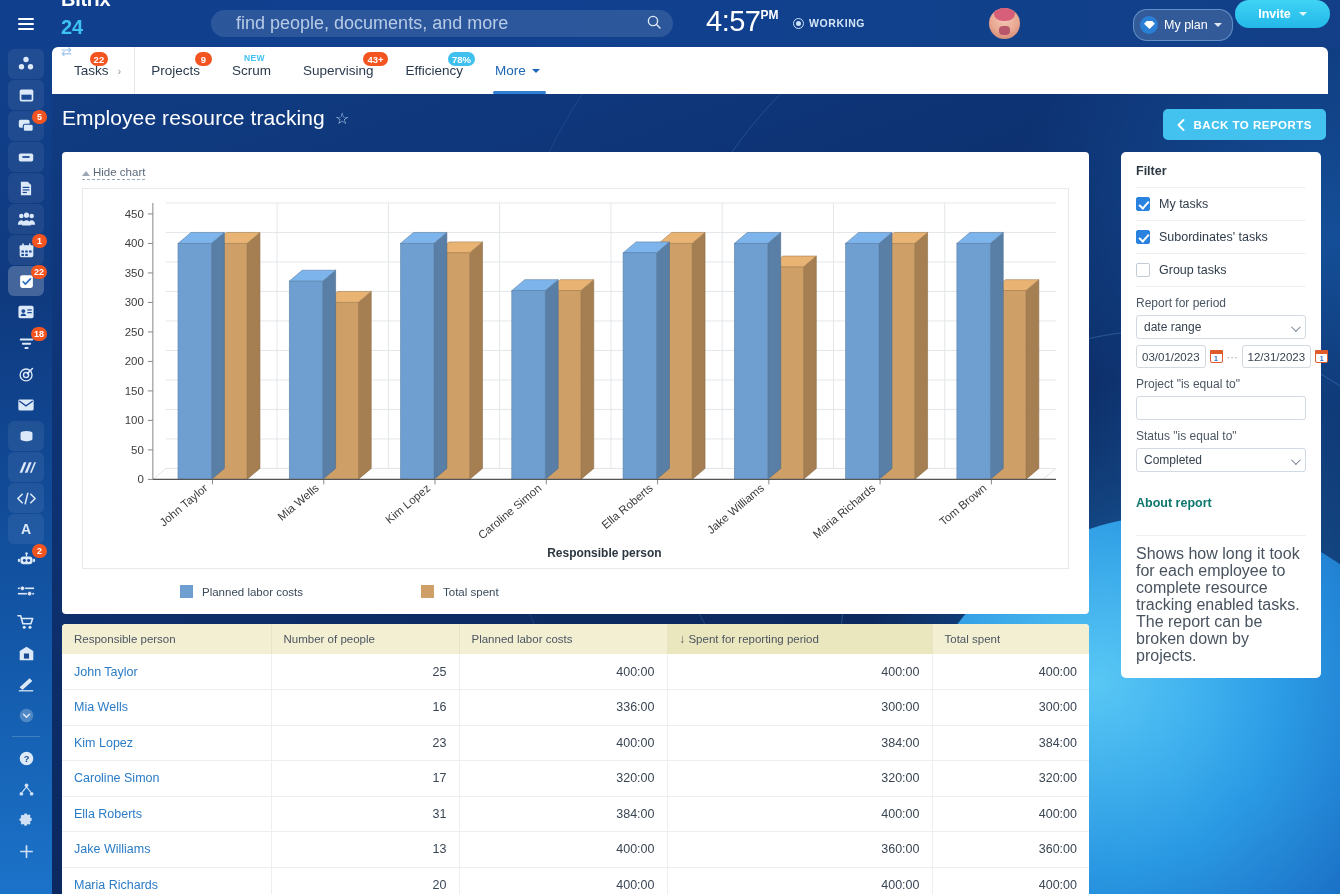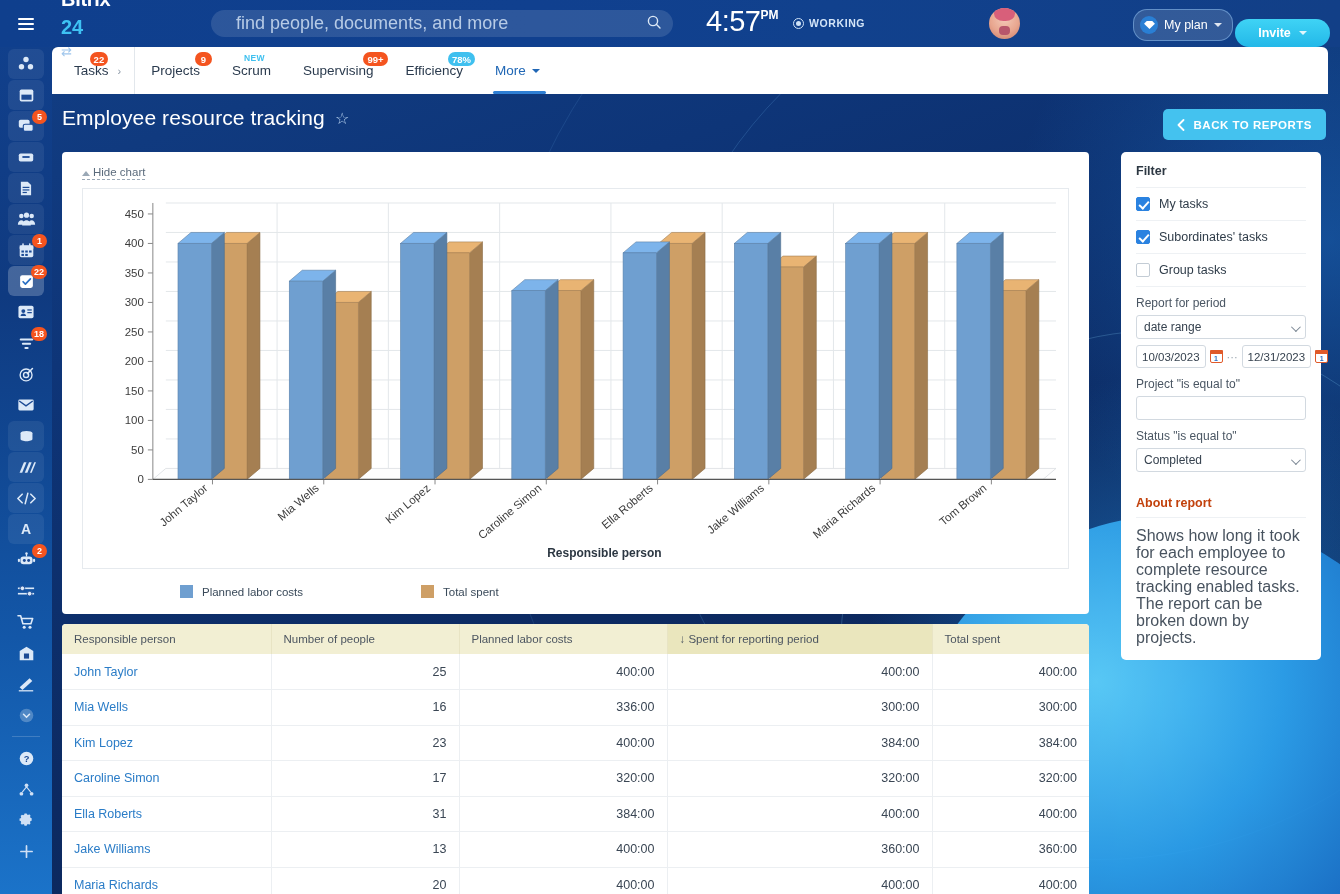--- a/index.html
+++ b/index.html
@@ -72,21 +72,21 @@
   .avatar::before { content:''; position:absolute; left:5px; top:-3px; width:21px; height:16px; border-radius:50% 50% 45% 45%; background:#d85f7a; }
   .avatar::after { content:''; position:absolute; left:10px; top:18px; width:11px; height:9px; border-radius:4px; background:#b8566b; }
   .user .nm { color: #fff; font-size: 13px; font-weight: bold; }
 
   .myplan { position: absolute; left: 1133px; top: 9px; height: 32px; border-radius: 14px;
     background: rgba(255,255,255,.14); border: 1px solid rgba(160,210,255,.45);
     display: flex; align-items: center; gap: 6px; padding: 0 10px 0 6px; cursor: pointer; }
   .myplan .gem { width: 18px; height: 18px; border-radius: 50%; background: #2a7fd4; display:flex; align-items:center; justify-content:center; }
   .myplan .lbl { color: #fff; font-size: 12.5px; }
 
-  .invite { position: absolute; left: 1235px; top: 19px; height: 28px; width: 95px; border-radius: 14px;
+  .invite { position: absolute; left: 1235px; top: 0; height: 28px; width: 95px; border-radius: 14px;
     background: linear-gradient(180deg,#3fd3f5,#23b8e8);
     display: flex; align-items: center; justify-content: center; gap: 8px; cursor: pointer; }
   .invite .lbl { color: #fff; font-size: 12.5px; font-weight: bold; }
   .caret { width: 0; height: 0; border-left: 4px solid transparent; border-right: 4px solid transparent; border-top: 4px solid #fff; opacity: .85; }
   .caret.dk { border-top-color: #ffffff; }
 
   
   #sidebar {
     position: absolute; left: 0; top: 40px; width: 52px; bottom: 0; z-index: 35;
     padding-top: 8px;
@@ -190,21 +190,21 @@
   .cal .d { position:absolute; left:0; right:0; top:4px; text-align:center; font-size:7px; color:#2a6fc4; font-weight:bold; line-height:8px; }
   .ellip { color: #98a3ae; font-size: 11px; }
   .fp-text { width: 100%; height: 24px; border: 1px solid #d2d9e0; border-radius: 3px; background: #fff; }
   .fp-actions { display: flex; align-items: center; gap: 18px; margin-top: 13px; }
   .apply-btn { background: #e3e7eb; border-radius: 3px; padding: 5px 14px; font-size: 12px;
     font-weight: bold; color: #36424f; cursor: pointer; }
   .cancel-lnk { font-size: 12px; color: #2a7cc7; cursor: pointer; }
 
   #aboutpanel { position: absolute; right: 19px; top: 484px; width: 200px;
     background: #fff; border-radius: 5px; padding: 12px 15px 14px; z-index: 18; }
-  .ab-title { font-size: 12.5px; font-weight: bold; color: #c2410c; padding-bottom: 7px; border-bottom: 1px solid #eef1f4; }
+  .ab-title { font-size: 12.5px; font-weight: bold; color: #0f766e; padding-bottom: 25px; border-bottom: 1px solid #eef1f4; }
   .ab-body { font-size: 16px; color: #48535f; line-height: 17px; padding-top: 9px; }
 </style>
 </head>
 <body>
 
 <div id="app">
   <div class="bg-arc arc1"></div>
   <div class="bg-arc arc2"></div>
   <div class="bg-arc arc3"></div>
   <div class="planet"></div>
@@ -459,21 +459,21 @@
     <div class="nav-tab">
       <span>Projects</span>
       <span class="tab-badge" style="right:4px">9</span>
     </div>
     <div class="nav-tab">
       <span>Scrum</span>
       <span class="tab-badge new">NEW</span>
     </div>
     <div class="nav-tab">
       <span>Supervising</span>
-      <span class="tab-badge" style="right:2px">99+</span>
+      <span class="tab-badge" style="right:2px">43+</span>
     </div>
     <div class="nav-tab">
       <span>Efficiency</span>
       <span class="tab-badge blue" style="right:4px">78%</span>
     </div>
     <div class="nav-tab more">
       <span>More</span>
       <span class="dd"></span>
     </div>
   </div>
@@ -722,21 +722,21 @@
       <span class="lb">Group tasks</span>
     </div>
 
     <div class="fp-lbl">Report for period</div>
     <div class="fp-sel">
       <span>date range</span>
       <span class="dd"></span>
     </div>
 
     <div class="dates">
-      <span class="dinput">10/03/2023</span>
+      <span class="dinput">03/01/2023</span>
       <span class="cal">
           <span class="d">1</span>
         </span>
       <span class="ellip">···</span>
       <span class="dinput">12/31/2023</span>
       <span class="cal">
           <span class="d">1</span>
         </span>
     </div>
 

